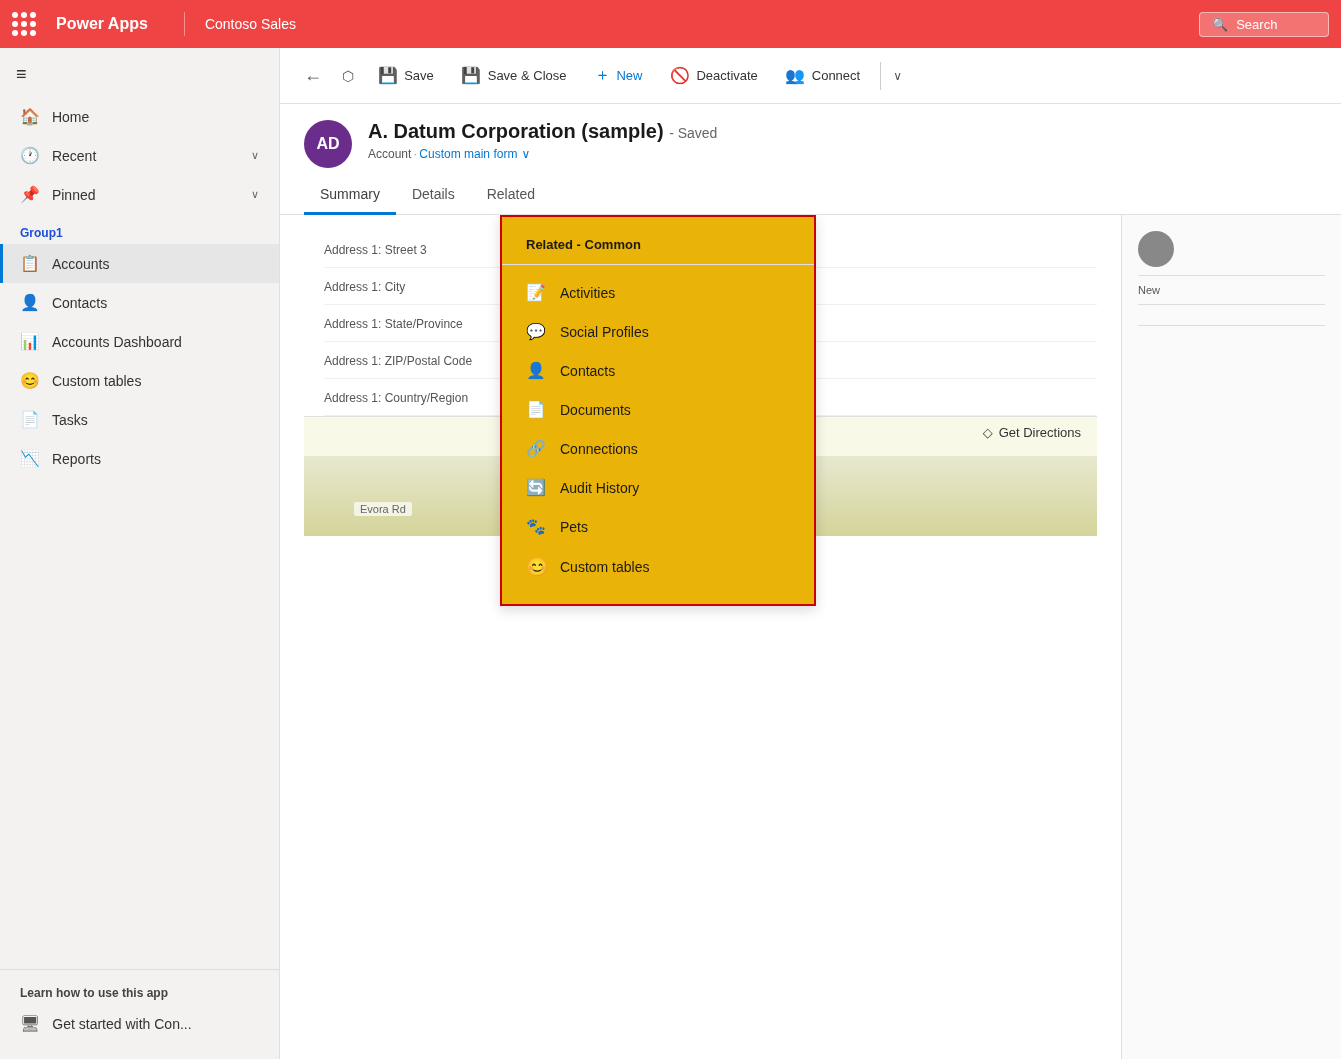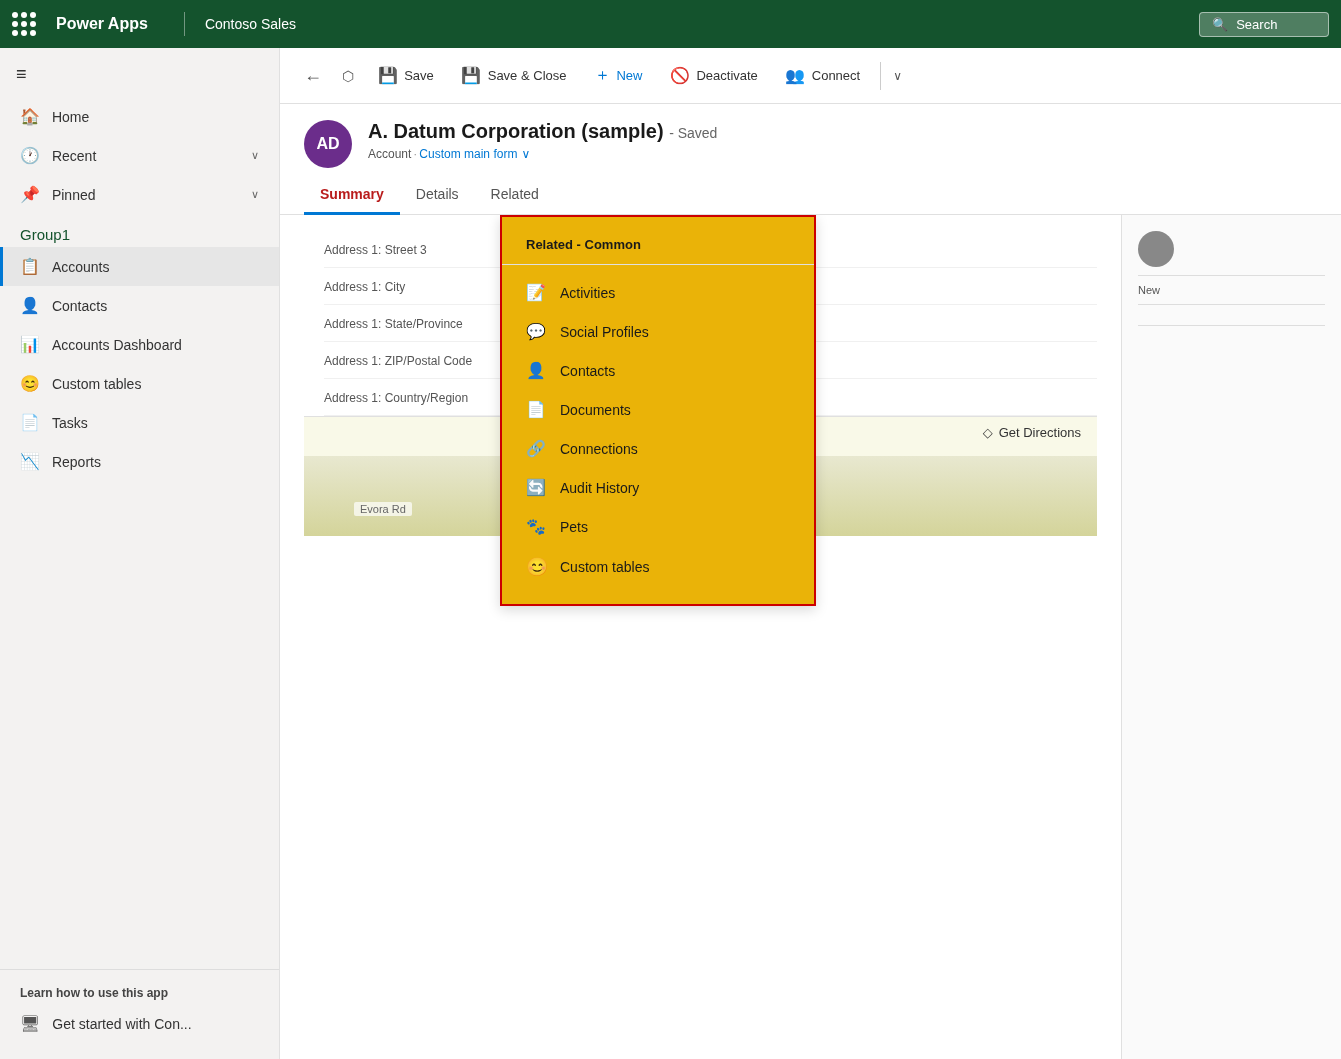--- a/index.html
+++ b/index.html
@@ -2,21 +2,21 @@
 <html><head>
   <meta charset="utf-8">
   <style>
     * { box-sizing: border-box; margin: 0; padding: 0; }
     body { font-family: 'Segoe UI', sans-serif; font-size: 14px; background: #f3f2f1; overflow: hidden; }
 
     
     .top-nav {
       display: flex;
       align-items: center;
-      background: #14532d;
+      background: #ef4444;
       height: 48px;
       padding: 0 12px;
       gap: 16px;
     }
     .top-nav-dots {
       display: grid;
       grid-template-columns: repeat(3, 6px);
       grid-template-rows: repeat(3, 6px);
       gap: 3px;
       margin-right: 4px;
@@ -90,23 +90,23 @@
       gap: 12px;
       padding: 10px 20px;
       cursor: pointer;
       color: #333;
       font-size: 14px;
     }
     .sidebar-nav-item .icon { font-size: 16px; color: #555; }
     .sidebar-nav-item .chevron { margin-left: auto; font-size: 11px; color: #666; }
     .sidebar-section-title {
       padding: 12px 20px 4px;
-      font-size: 15px;
-      font-weight: 400;
-      color: #14532d;
+      font-size: 12px;
+      font-weight: 700;
+      color: #1d4ed8;
       text-transform: none;
     }
     .sidebar-nav-item.active {
       background: #e6e6e6;
       border-left: 3px solid #0078d4;
       padding-left: 17px;
     }
     .sidebar-nav-item.active .icon { color: #0078d4; }
     .sidebar-footer {
       margin-top: auto;
@@ -217,22 +217,22 @@
     }
     .tab {
       padding: 10px 16px;
       cursor: pointer;
       font-size: 14px;
       color: #555;
       border-bottom: 3px solid transparent;
       margin-bottom: -1px;
     }
     .tab.active {
-      color: #b91c1c;
-      font-weight: 700;
+      color: #404040;
+      font-weight: 400;
       border-bottom-color: #0078d4;
     }
 
     
     .form-body {
       display: flex;
       flex: 1;
       overflow: hidden;
       position: relative;
     }

